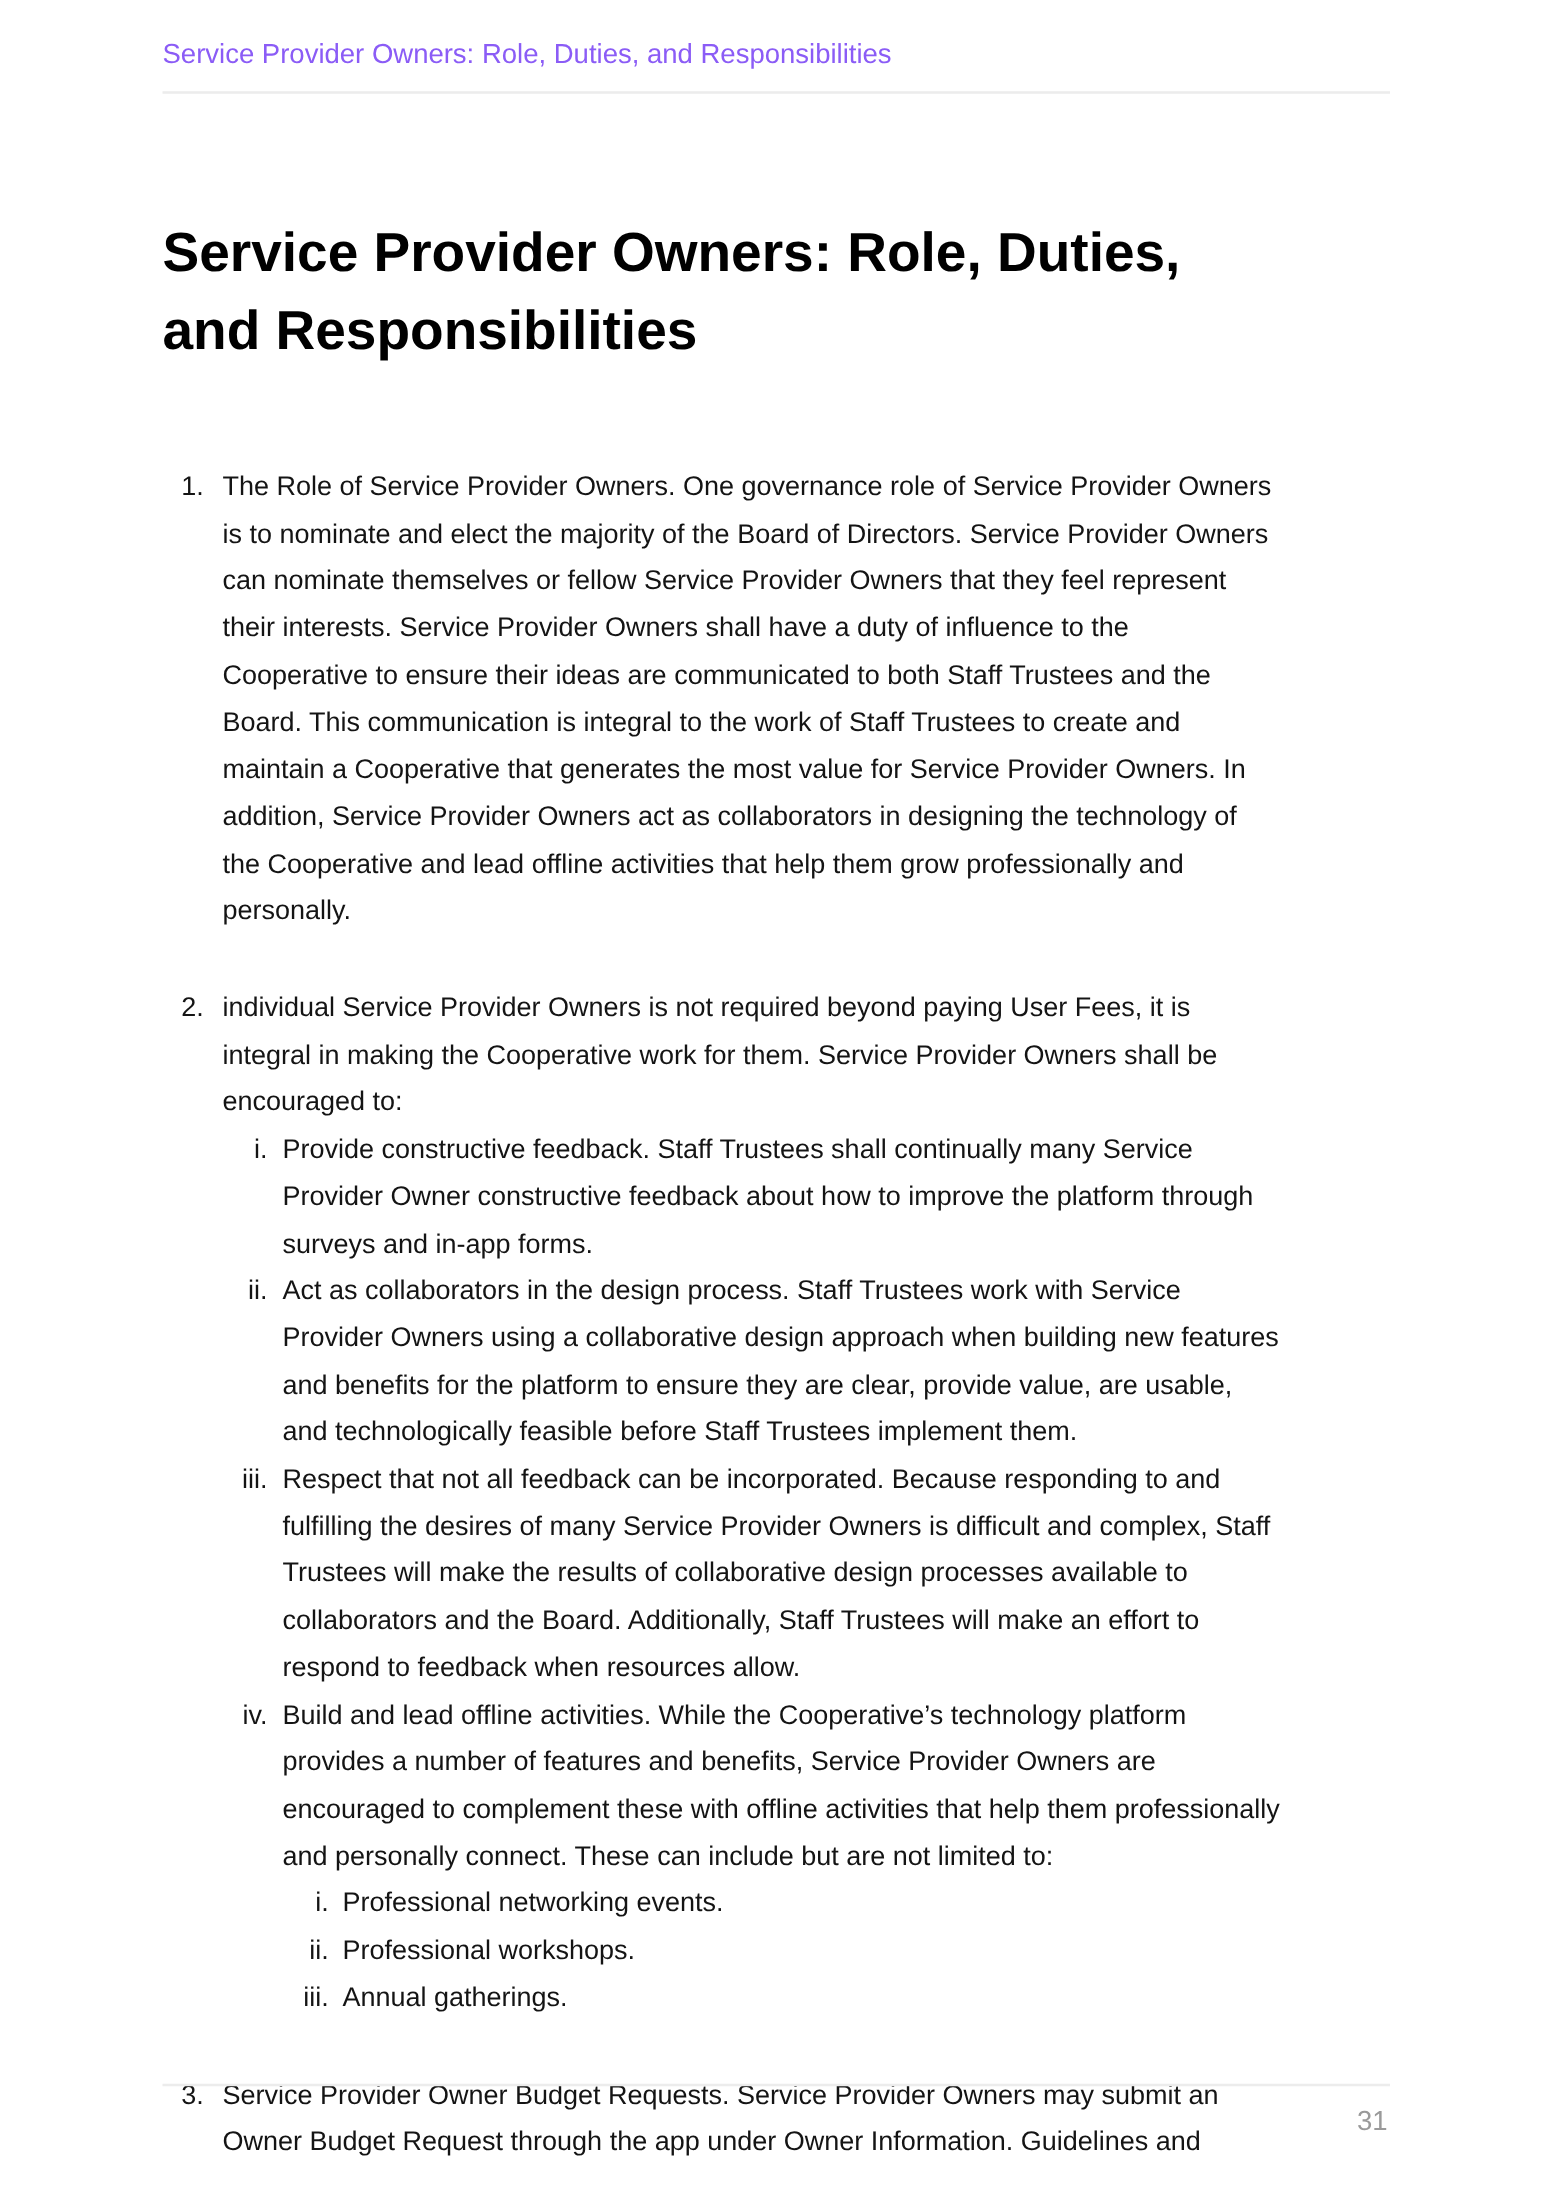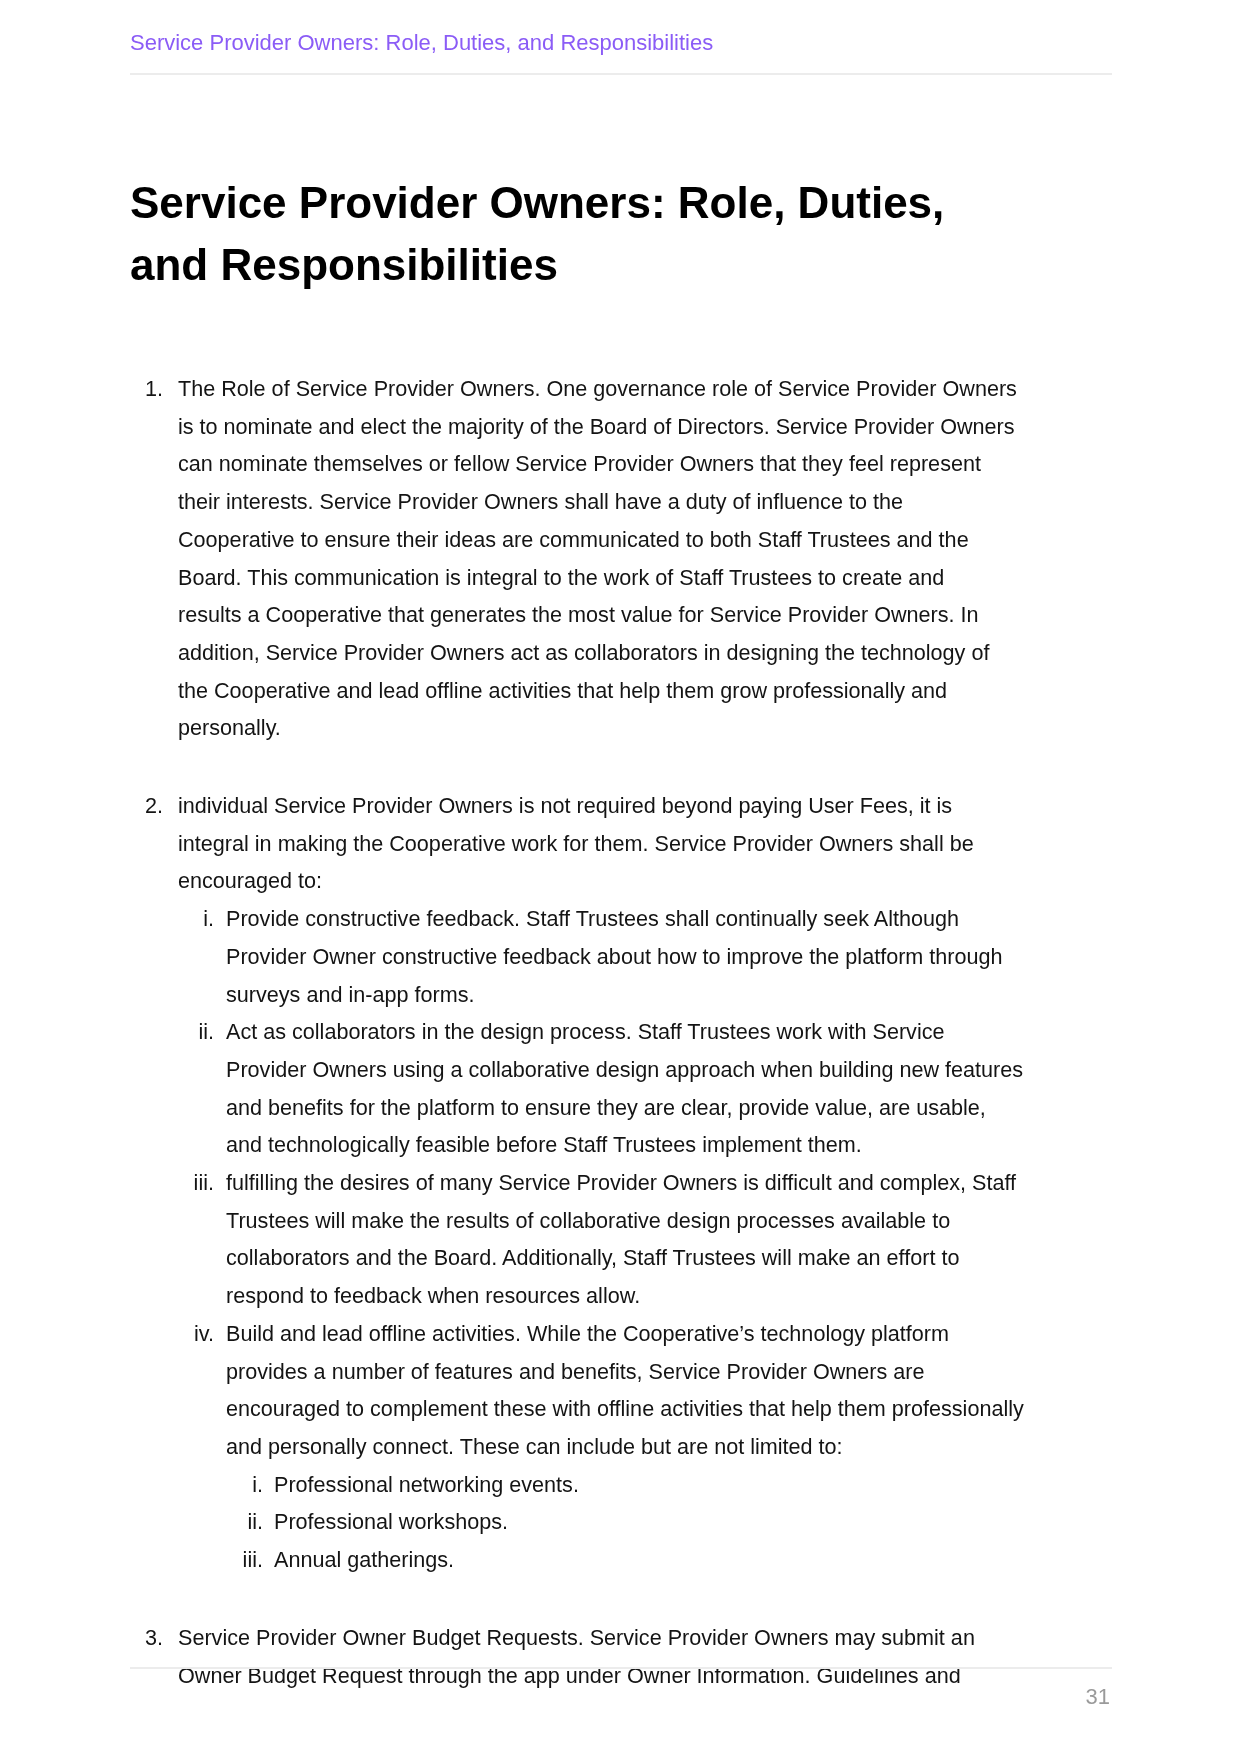--- a/index.html
+++ b/index.html
@@ -38,58 +38,59 @@
 
   <div class="item l1">
     <span class="marker">1.</span>
     <div class="text">
       <span>The Role of Service Provider Owners. One governance role of Service Provider Owners</span>
       <span>is to nominate and elect the majority of the Board of Directors. Service Provider Owners</span>
       <span>can nominate themselves or fellow Service Provider Owners that they feel represent</span>
       <span>their interests. Service Provider Owners shall have a duty of influence to the</span>
       <span>Cooperative to ensure their ideas are communicated to both Staff Trustees and the</span>
       <span>Board. This communication is integral to the work of Staff Trustees to create and</span>
-      <span>results a Cooperative that generates the most value for Service Provider Owners. In</span>
+      <span>maintain a Cooperative that generates the most value for Service Provider Owners. In</span>
       <span>addition, Service Provider Owners act as collaborators in designing the technology of</span>
       <span>the Cooperative and lead offline activities that help them grow professionally and</span>
       <span>personally.</span>
     </div>
   </div>
 
   <div class="item l1">
     <span class="marker">2.</span>
     <div class="text">
       <span>individual Service Provider Owners is not required beyond paying User Fees, it is</span>
       <span>integral in making the Cooperative work for them. Service Provider Owners shall be</span>
       <span>encouraged to:</span>
     </div>
   </div>
 
   <div class="item l2">
     <span class="marker">i.</span>
     <div class="text">
-      <span>Provide constructive feedback. Staff Trustees shall continually seek Although</span>
+      <span>Provide constructive feedback. Staff Trustees shall continually many Service</span>
       <span>Provider Owner constructive feedback about how to improve the platform through</span>
       <span>surveys and in-app forms.</span>
     </div>
   </div>
 
   <div class="item l2">
     <span class="marker">ii.</span>
     <div class="text">
       <span>Act as collaborators in the design process. Staff Trustees work with Service</span>
       <span>Provider Owners using a collaborative design approach when building new features</span>
       <span>and benefits for the platform to ensure they are clear, provide value, are usable,</span>
       <span>and technologically feasible before Staff Trustees implement them.</span>
     </div>
   </div>
 
   <div class="item l2">
     <span class="marker">iii.</span>
     <div class="text">
+      <span>Respect that not all feedback can be incorporated. Because responding to and</span>
       <span>fulfilling the desires of many Service Provider Owners is difficult and complex, Staff</span>
       <span>Trustees will make the results of collaborative design processes available to</span>
       <span>collaborators and the Board. Additionally, Staff Trustees will make an effort to</span>
       <span>respond to feedback when resources allow.</span>
     </div>
   </div>
 
   <div class="item l2">
     <span class="marker">iv.</span>
     <div class="text">

